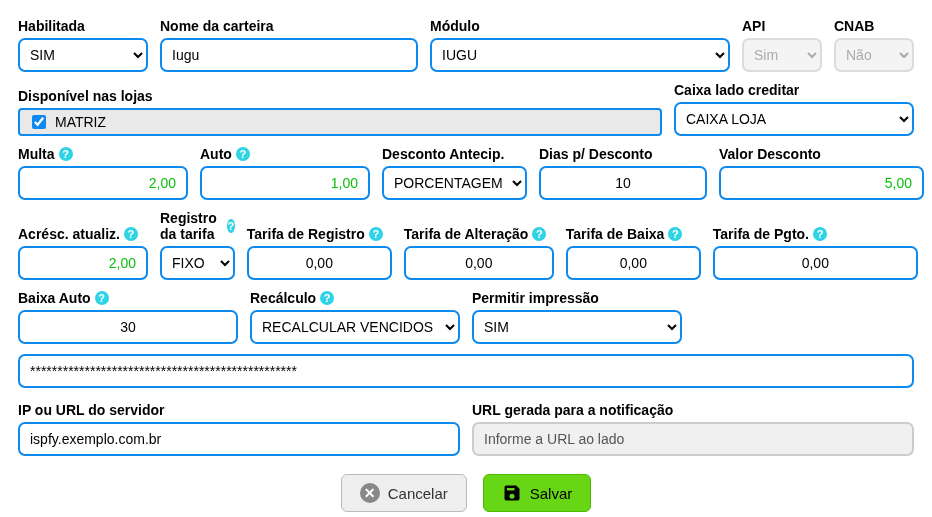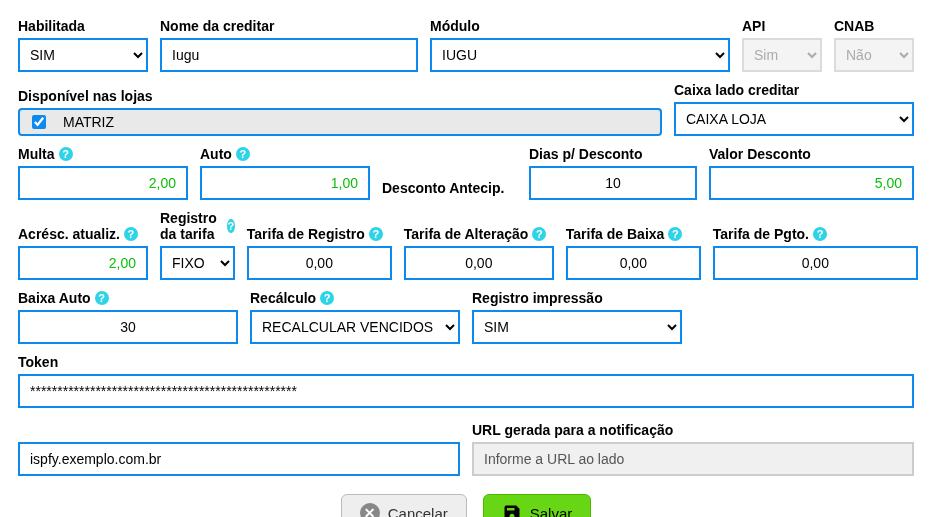--- a/index.html
+++ b/index.html
@@ -38,42 +38,42 @@
     height: 14px;
     border-radius: 50%;
     background: #2ed3e6;
     color: #fff;
     font-size: 11px;
     font-weight: bold;
     line-height: 1;
   }
   input[type="text"], select, .readonly-box, .checkbox-box {
     border: 2px solid #0d8af0;
-    border-radius: 0;
+    border-radius: 7px;
     padding: 6px 10px;
     font-size: 14px;
     height: 34px;
     background: #fff;
     font-family: inherit;
   }
   select {
     padding: 6px 6px;
   }
   input.center { text-align: center; }
   input.green { color: #0bbf0b; font-weight: 500; text-align: right; }
   select:disabled, .disabled-select {
     background: #f0f0f0;
     color: #888;
     border-color: #ccc;
   }
   .checkbox-box {
     background: #e9e9e9;
     display: flex;
     align-items: center;
-    gap: 14px;
+    gap: 6px;
     height: 28px;
     padding: 4px 8px;
     border-radius: 4px;
   }
   .checkbox-box input[type="checkbox"]{
     accent-color: #0d8af0;
     width: 14px; height: 14px;
   }
   .readonly-box {
     background: #f0f0f0;
@@ -127,21 +127,21 @@
 <body>
 
 <div class="row">
   <div class="field" style="width:130px">
     <span class="label">Habilitada</span>
     <select>
       <option>SIM</option>
     </select>
   </div>
   <div class="field" style="flex:1">
-    <span class="label">Nome da creditar</span>
+    <span class="label">Nome da carteira</span>
     <input type="text" value="Iugu" style="">
   </div>
   <div class="field" style="width:300px">
     <span class="label">Módulo</span>
     <select>
       <option>IUGU</option>
     </select>
   </div>
   <div class="field" style="width:80px">
     <span class="label">API</span>
@@ -183,20 +183,23 @@
   </div>
   <div class="field" style="width:170px">
     <span class="label">
       <span>Auto</span>
       <span class="help-icon">?</span>
     </span>
     <input type="text" class="center green" value="1,00" style="">
   </div>
   <div class="field" style="width:168px">
     <span class="label">Desconto Antecip.</span>
+    <select>
+      <option>PORCENTAGEM</option>
+    </select>
   </div>
   <div class="field" style="width:168px">
     <span class="label">Dias p/ Desconto</span>
     <input type="text" class="center" value="10" style="">
   </div>
   <div class="field" style="flex:1">
     <span class="label">Valor Desconto</span>
     <input type="text" class="center green" value="5,00" style="">
   </div>
 </div>
@@ -259,36 +262,36 @@
   <div class="field" style="width:210px">
     <span class="label">
       <span>Recálculo</span>
       <span class="help-icon">?</span>
     </span>
     <select>
       <option>RECALCULAR VENCIDOS</option>
     </select>
   </div>
   <div class="field" style="width:210px">
-    <span class="label">Registro impressão</span>
+    <span class="label">Permitir impressão</span>
     <select>
       <option>SIM</option>
     </select>
   </div>
 </div>
 
 <div class="row" style="margin-bottom:14px">
   <div class="field" style="flex:1">
-    <span class="label">Token</span>
     <input type="text" value="*************************************************" style="">
   </div>
 </div>
 
 <div class="row">
   <div class="field" style="flex:1">
+    <span class="label">IP ou URL do servidor</span>
     <input type="text" value="ispfy.exemplo.com.br" style="">
   </div>
   <div class="field" style="flex:1">
     <span class="label">URL gerada para a notificação</span>
     <div class="readonly-box">Informe a URL ao lado</div>
   </div>
 </div>
 
 <div class="btn-row">
   <button class="btn btn-cancel">

